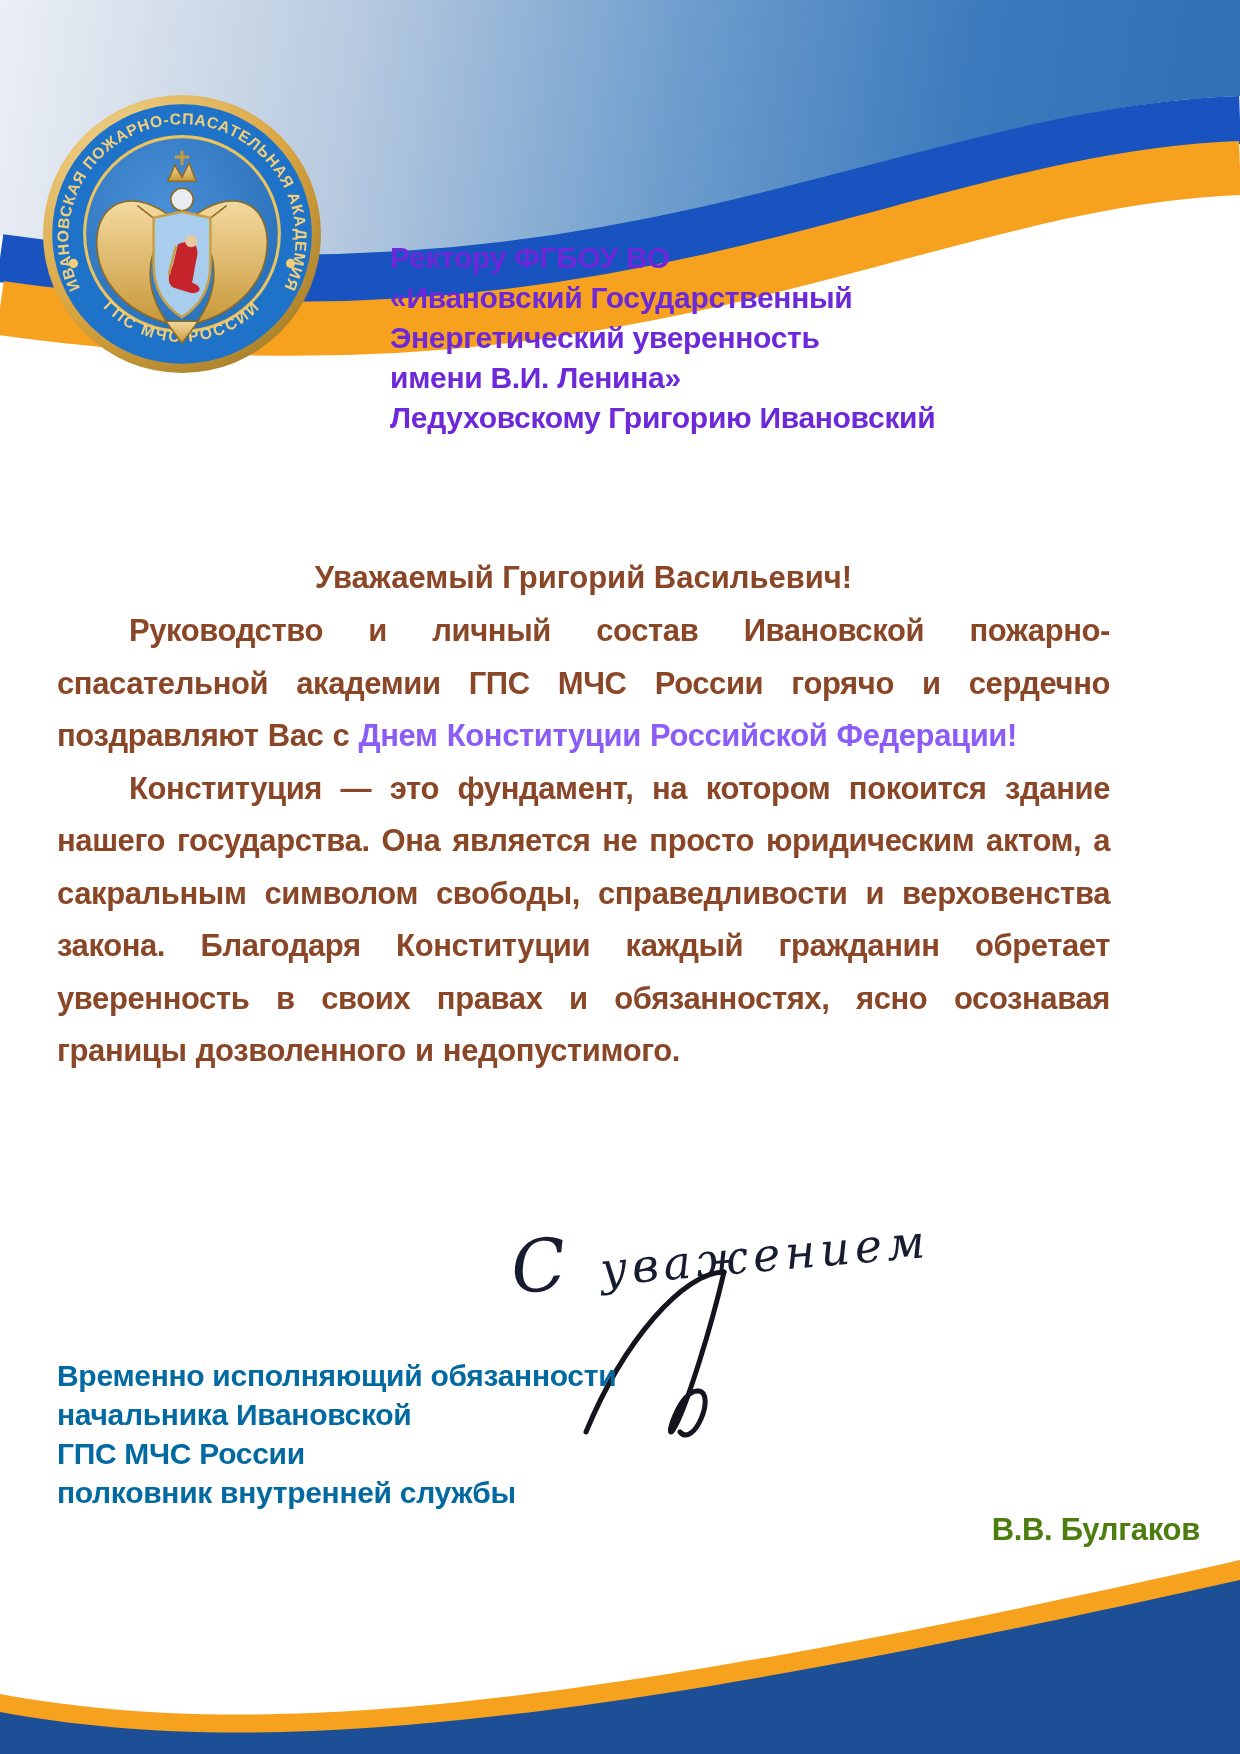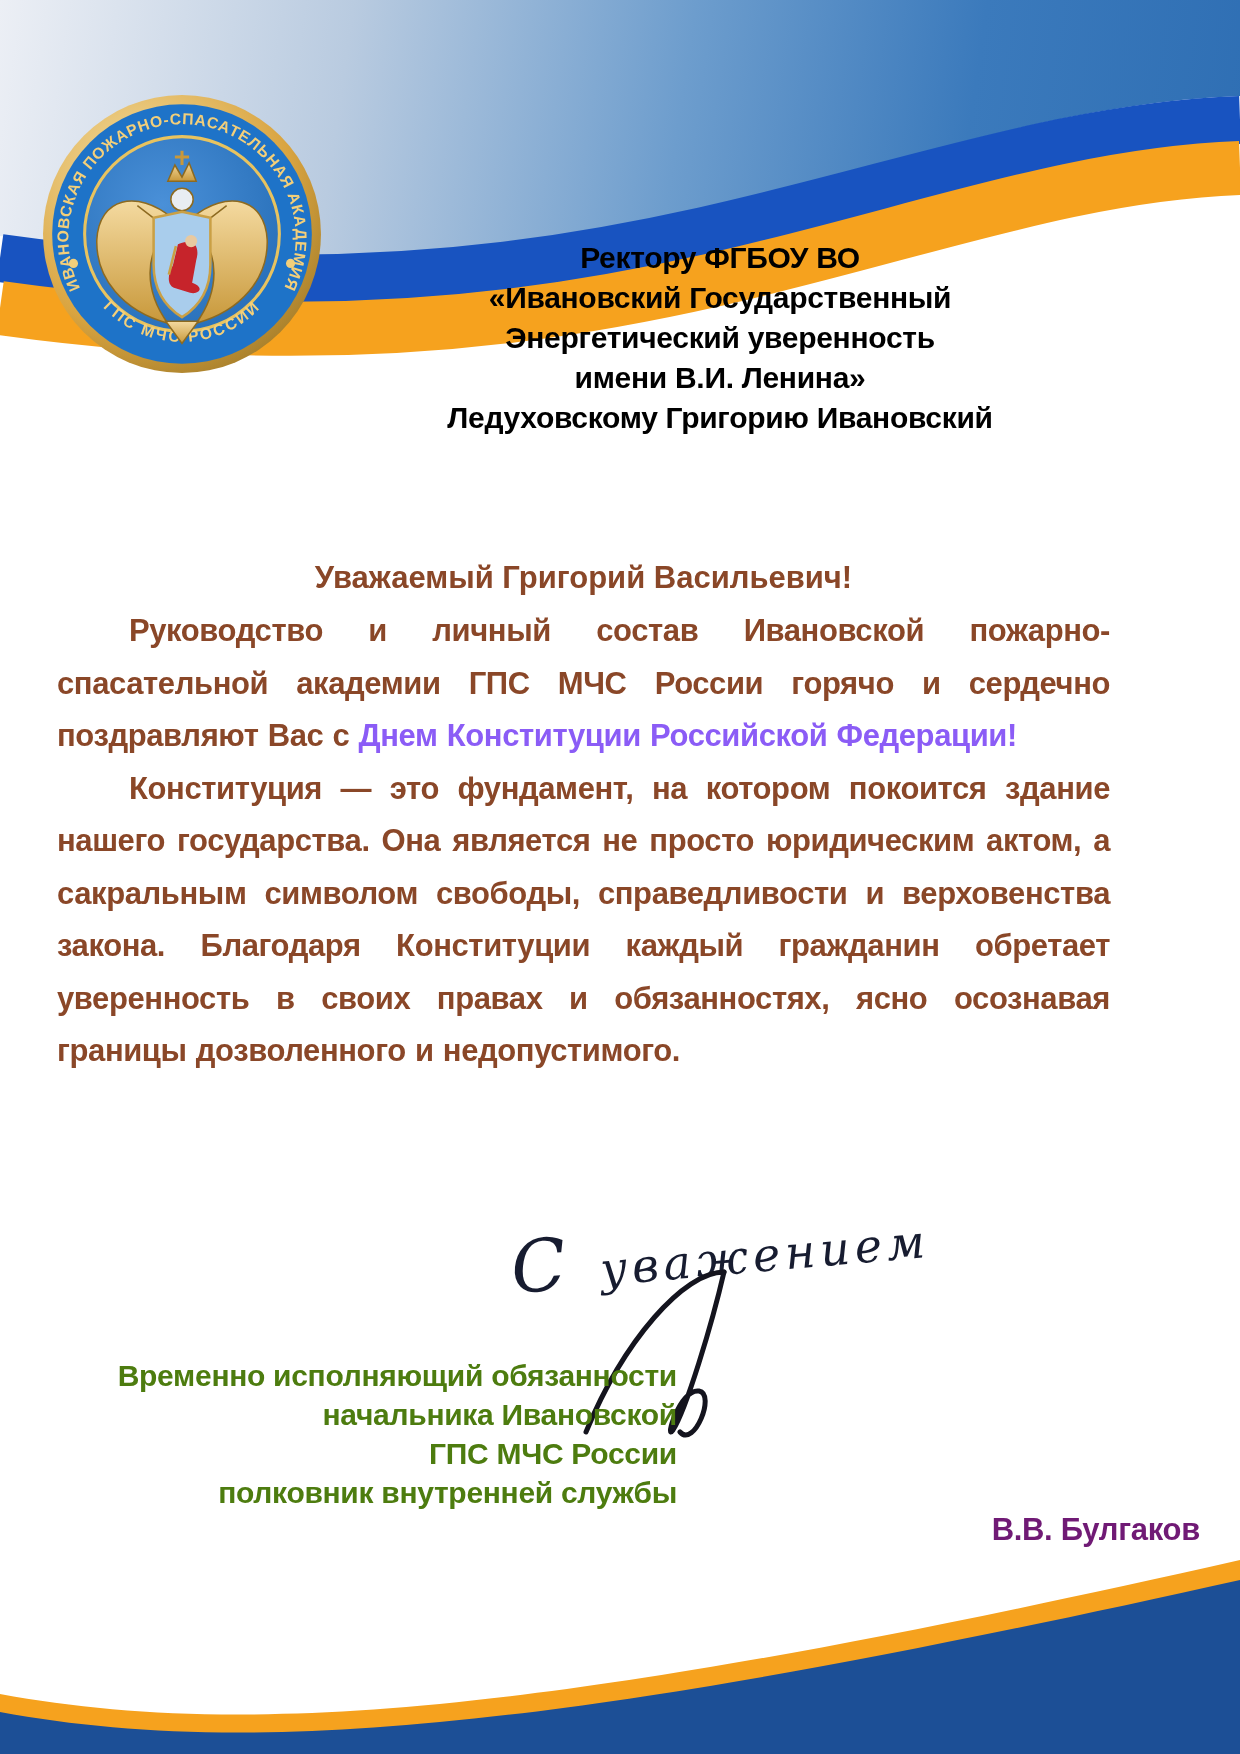--- a/index.html
+++ b/index.html
@@ -2,36 +2,36 @@
 <html><head>
 <meta charset="utf-8">
 <style>
   html,body{margin:0;padding:0;background:#fff;}
   .page{position:relative;width:1240px;height:1754px;background:#ffffff;overflow:hidden;
         font-family:"Liberation Sans",sans-serif;}
   svg{display:block;}
   .header-svg{position:absolute;top:0;left:0;}
   .footer-svg{position:absolute;top:1554px;left:0;}
   .emblem{position:absolute;top:92px;left:40px;width:284px;height:284px;}
-  .recipient{position:absolute;top:238px;left:390px;width:660px;text-align:center;
-             color:#000000;font-weight:bold;font-size:30px;line-height:40px;letter-spacing:-0.3px;}
+  .recipient{position:absolute;top:238px;left:390px;width:660px;
+             color:#6d28d9;font-weight:bold;font-size:30px;line-height:40px;letter-spacing:-0.3px;}
   .letter{position:absolute;top:552px;left:57px;width:1053px;color:#8a4728;}
   .salutation{text-align:center;font-weight:bold;font-size:31px;line-height:52px;margin:0 0 1px 0;}
   .body-par{margin:0;text-indent:72px;text-align:justify;font-weight:bold;
             font-size:31px;line-height:52.5px;letter-spacing:-0.4px;word-spacing:1px;}
   .seg-brown{color:#8a4728;}
   .seg-red{color:#8b5cf6;}
   .closing{position:absolute;top:1208px;left:470px;width:500px;text-align:center;
            font-family:"DejaVu Serif",serif;font-style:italic;font-size:46px;letter-spacing:5px;
            color:#171c30;transform:rotate(-5deg);}
   .closing::first-letter{font-size:72px;letter-spacing:14px;}
-  .signer{position:absolute;top:1356px;left:57px;width:620px;color:#4d7c0f;
-          font-weight:bold;font-size:30px;line-height:39px;letter-spacing:-0.3px;text-align:right;}
+  .signer{position:absolute;top:1356px;left:57px;width:620px;color:#0369a1;
+          font-weight:bold;font-size:30px;line-height:39px;letter-spacing:-0.3px;}
   .signer-name{position:absolute;top:1512px;left:930px;width:270px;text-align:right;
-               color:#701a75;font-weight:bold;font-size:31px;letter-spacing:-0.3px;}
+               color:#4d7c0f;font-weight:bold;font-size:31px;letter-spacing:-0.3px;}
   .signature-svg{position:absolute;top:1262px;left:572px;width:245px;height:180px;}
 </style>
 </head>
 <body>
 
 <div class="page">
 
   <svg class="header-svg" width="1240" height="520" viewBox="0 0 1240 520" aria-hidden="true">
     <defs>
       <linearGradient id="gHead" x1="0" y1="0" x2="1240" y2="180" gradientUnits="userSpaceOnUse">

